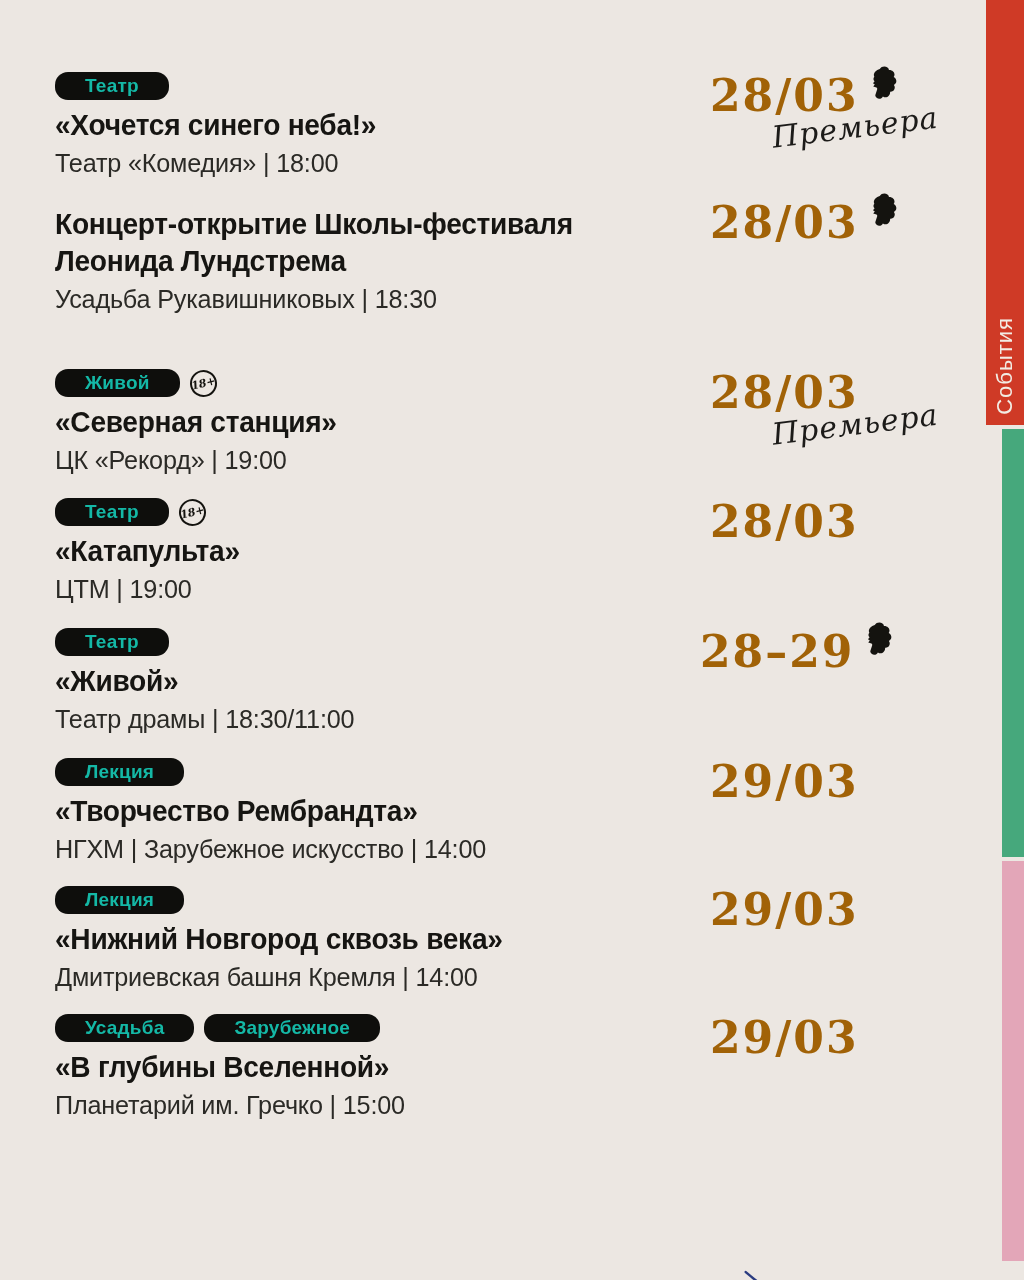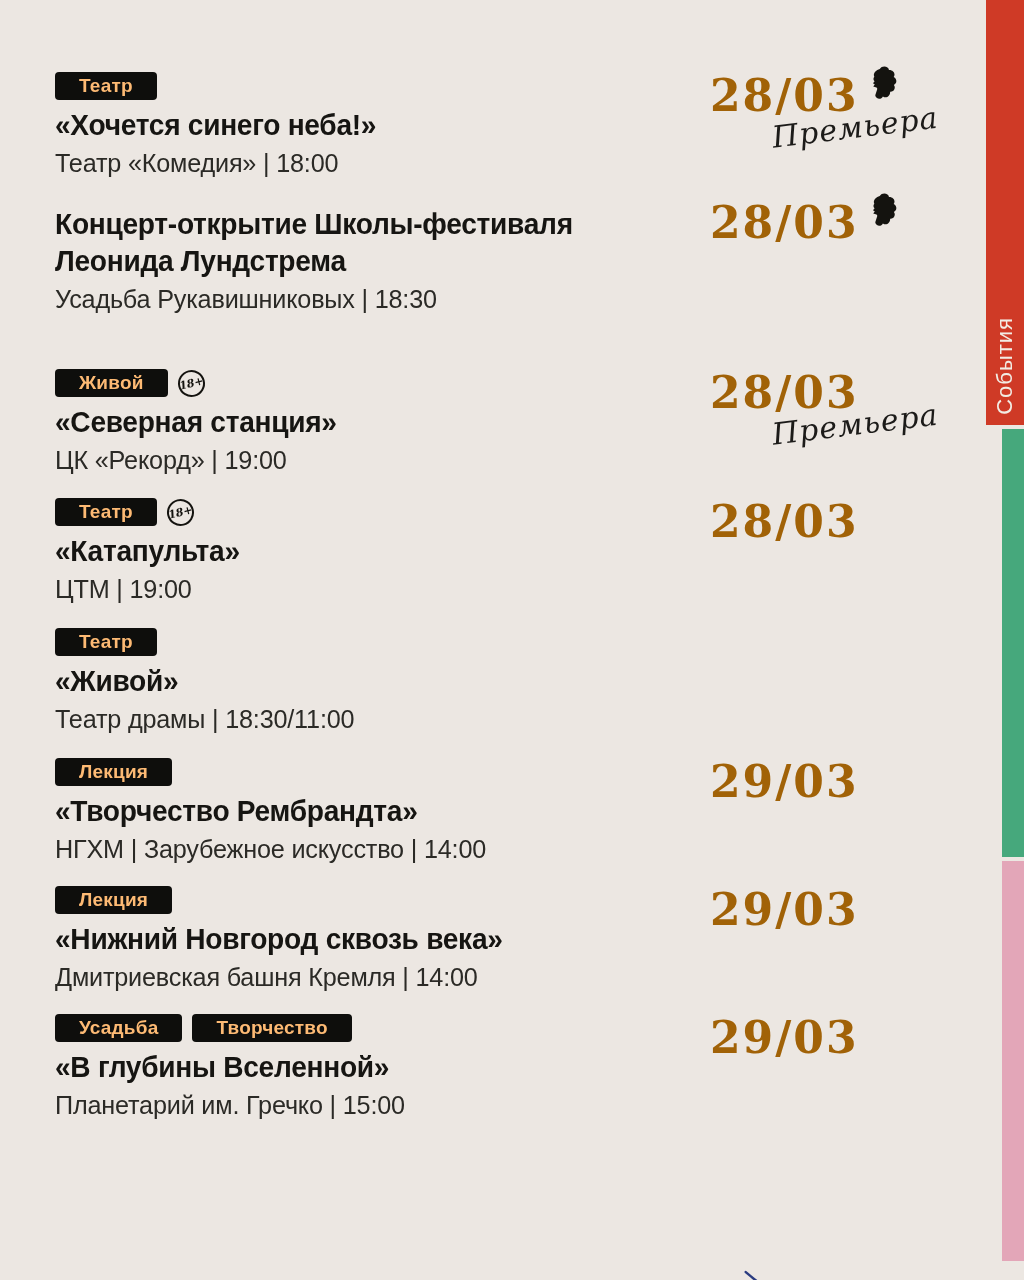--- a/index.html
+++ b/index.html
@@ -24,23 +24,23 @@
   .strip-green{position:absolute;right:0;top:429px;width:22px;height:428px;background:#46a87c;}
   .strip-pink{position:absolute;right:0;top:861px;width:22px;height:400px;background:#e3a6b8;}
 
   
   .event{position:absolute;left:55px;width:950px;}
   .row1{top:72px;} .row2{top:199px;} .row3{top:369px;} .row4{top:498px;}
   .row5{top:628px;} .row6{top:758px;} .row7{top:886px;} .row8{top:1014px;}
 
   .badge-row{display:flex;align-items:center;gap:10px;height:28px;}
   .badge{
-    background:#0e0e0c;color:#fdba74;
+    background:#0e0e0c;color:#14b8a6;
     font-size:19px;font-weight:700;letter-spacing:.2px;
-    padding:3px 24px 4px;border-radius:4px;line-height:21px;
+    padding:3px 30px 4px;border-radius:13px;line-height:21px;
     white-space:nowrap;
   }
   .age-circle{
     width:27px;height:27px;border:2px solid #14130f;border-radius:50%;
     display:flex;align-items:center;justify-content:center;
     font-family:"DejaVu Serif",serif;font-style:italic;
     font-size:11px;font-weight:700;transform:rotate(-14deg);
     box-sizing:border-box;color:#14130f;
   }
   .title{
@@ -155,20 +155,28 @@
     </div>
   </div>
 </div>
 
 <div class="event row5">
   <div class="badge-row">
     <span class="badge">Театр</span>
   </div>
   <div class="title">«Живой»</div>
   <div class="venue">Театр драмы | 18:30/11:00</div>
+  <div class="date-block" style="left:645px;">
+    <div class="date-line">
+      <span class="big-date">28–29</span>
+      <svg class="pushkin" width="30" height="36" viewBox="0 0 26 32">
+        <path fill="#14130f" d="M11 2.6 C13-1 19 0 19.2 3.6 C23 3.4 25.4 7 23.4 9.8 C26.4 11.2 26.6 15.4 23.6 16.8 C25.6 19.6 23.4 23.4 20.2 22.8 C20.6 26.6 16.8 29.2 13.8 27 C12.4 30.2 7.4 29.4 7 26 L8.6 21.2 C9 19.6 8.6 19 7.4 18.8 L5.2 18.3 L6.6 16.4 L5 15.3 L6.4 13.5 C5.2 12.5 5 11 6.2 9.6 C4.8 7 7 3.6 11 2.6 Z"></path>
+      </svg>
+    </div>
+  </div>
 </div>
 
 <div class="event row6">
   <div class="badge-row">
     <span class="badge">Лекция</span>
   </div>
   <div class="title">«Творчество Рембрандта»</div>
   <div class="venue">НГХМ | Зарубежное искусство | 14:00</div>
   <div class="date-block">
     <div class="date-line">
@@ -186,21 +194,21 @@
   <div class="date-block">
     <div class="date-line">
       <span class="big-date">29/03</span>
     </div>
   </div>
 </div>
 
 <div class="event row8">
   <div class="badge-row">
     <span class="badge">Усадьба</span>
-    <span class="badge">Творчество</span>
+    <span class="badge">Зарубежное</span>
   </div>
   <div class="title">«В глубины Вселенной»</div>
   <div class="venue">Планетарий им. Гречко | 15:00</div>
   <div class="date-block">
     <div class="date-line">
       <span class="big-date">29/03</span>
     </div>
   </div>
 </div>
 

